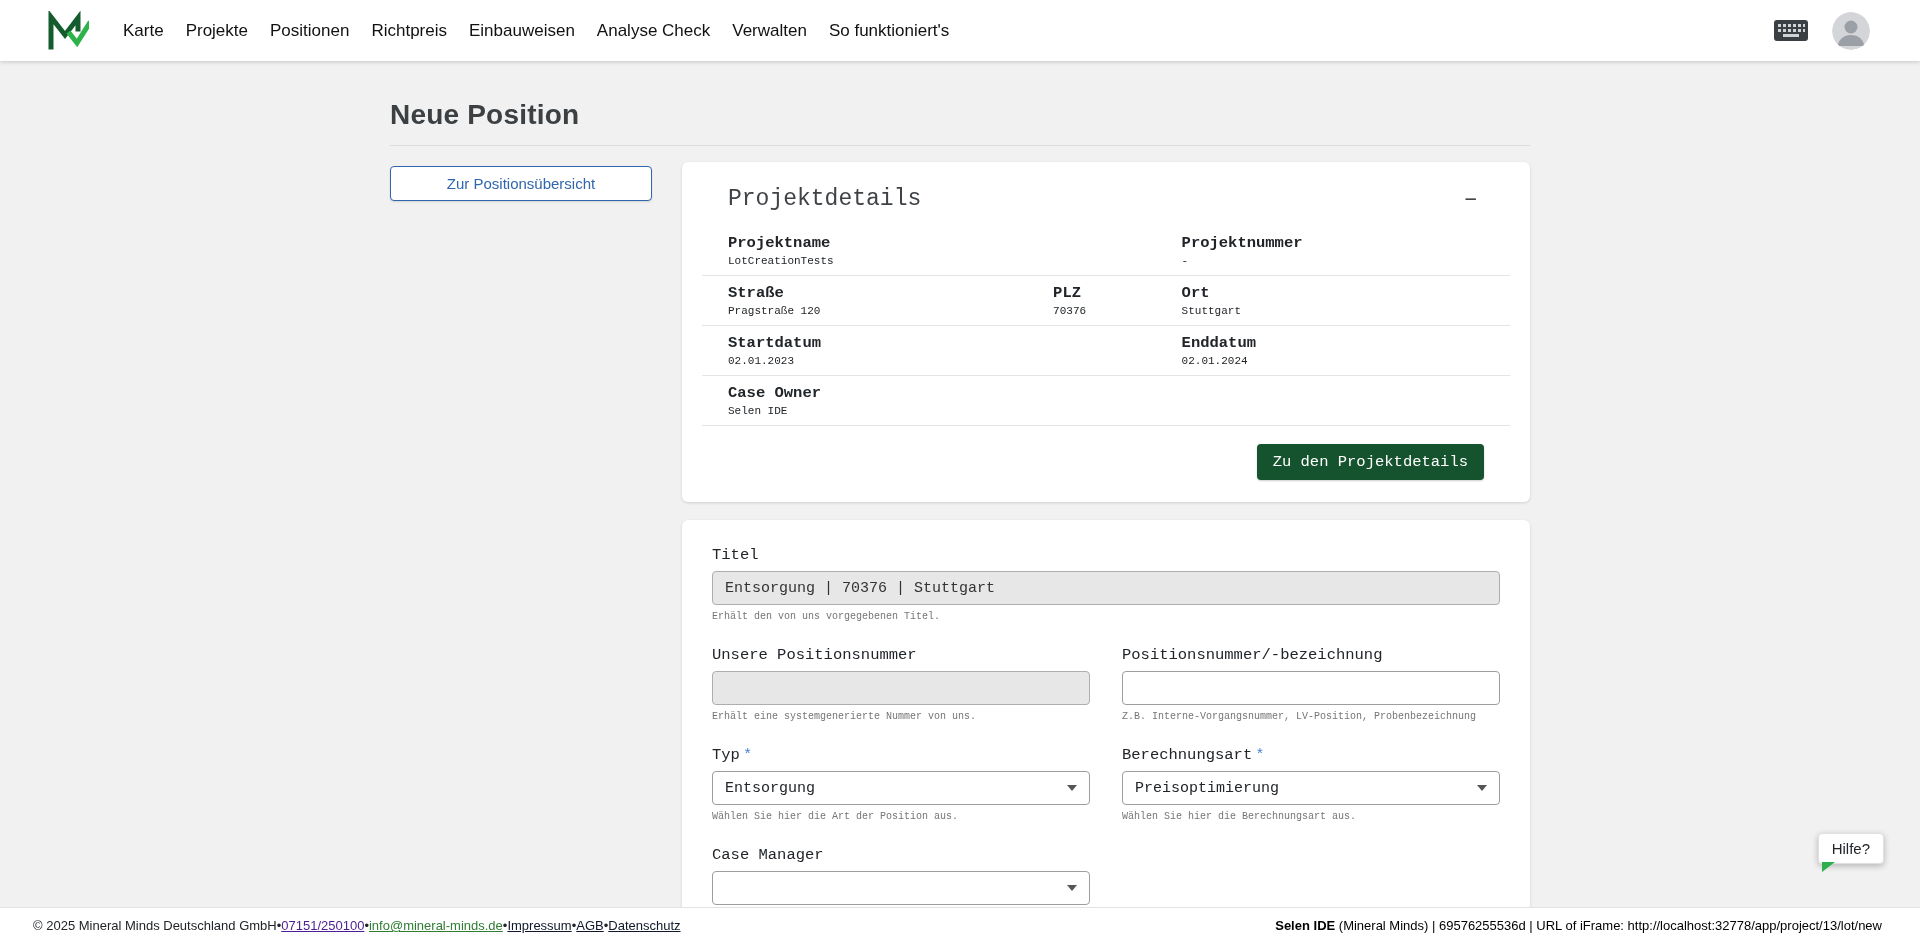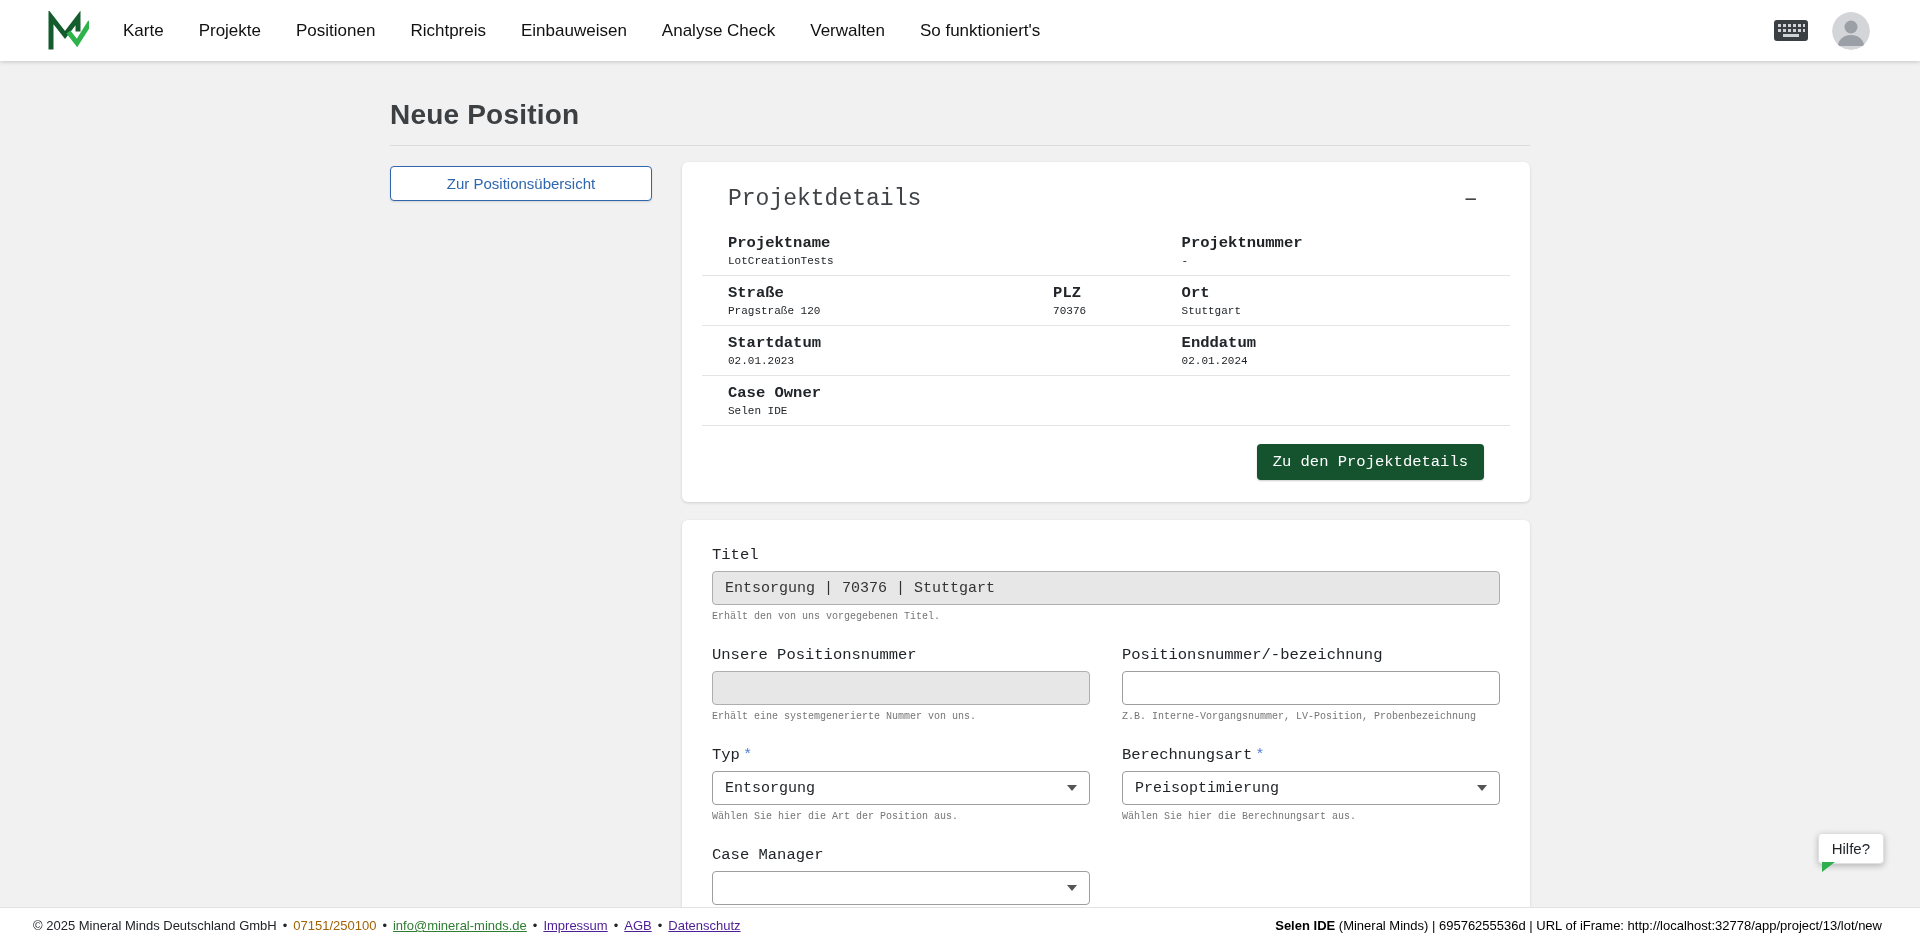--- a/index.html
+++ b/index.html
@@ -13,21 +13,21 @@
 
   
   .topbar {
     height:61px; background:#ffffff;
     display:flex; align-items:center;
     padding:0 50px 0 45px;
     box-shadow:0 1px 4px rgba(0,0,0,.18);
     position:relative; z-index:10;
   }
   .logo { width:44px; height:40px; margin-right:34px; flex:0 0 auto; cursor:pointer; }
-  .mainnav { display:flex; align-items:center; gap:35px; }
+  .mainnav { display:flex; align-items:center; gap:22px; }
   .mainnav a {
     font-size:17px; color:#111; text-decoration:none; cursor:pointer; white-space:nowrap;
   }
   .topbar-right { margin-left:auto; display:flex; align-items:center; gap:24px; }
   .kbd-icon { cursor:pointer; display:block; }
   .avatar { width:38px; height:38px; border-radius:50%; overflow:hidden; cursor:pointer; }
 
   
   main { height:882px; overflow:hidden; }
   .container { width:1140px; margin:0 auto; padding-top:38px; }
@@ -114,25 +114,25 @@
     border-top:10px solid #2eaf4e; border-right:13px solid transparent;
   }
 
   
   footer {
     position:fixed; left:0; bottom:0; width:1920px; height:36px; z-index:20;
     background:#fff; border-top:1px solid #e2e2e2;
     display:flex; align-items:center; justify-content:space-between;
     padding:0 38px 0 33px; font-size:13px;
   }
-  .f-left { display:flex; align-items:center; gap:6px; white-space:nowrap; }
+  .f-left { display:flex; align-items:center; gap:0; white-space:nowrap; }
   .f-left a { cursor:pointer; }
-  .f-phone { color:#a16207; }
+  .f-phone { color:#4c1d95; text-decoration:underline; }
   .f-email { color:#2e7d32; text-decoration:underline; }
-  .f-link { color:#4c1d95; text-decoration:underline; }
+  .f-link { color:#0f172a; text-decoration:underline; }
   .sep { color:#212529; }
   .f-right { color:#000; white-space:nowrap; }
   .f-right b { font-weight:700; }
 </style>
 </head>
 <body>
 
 <header class="topbar">
   <div class="logo">
     <svg viewBox="0 0 44 40" width="44" height="40">

